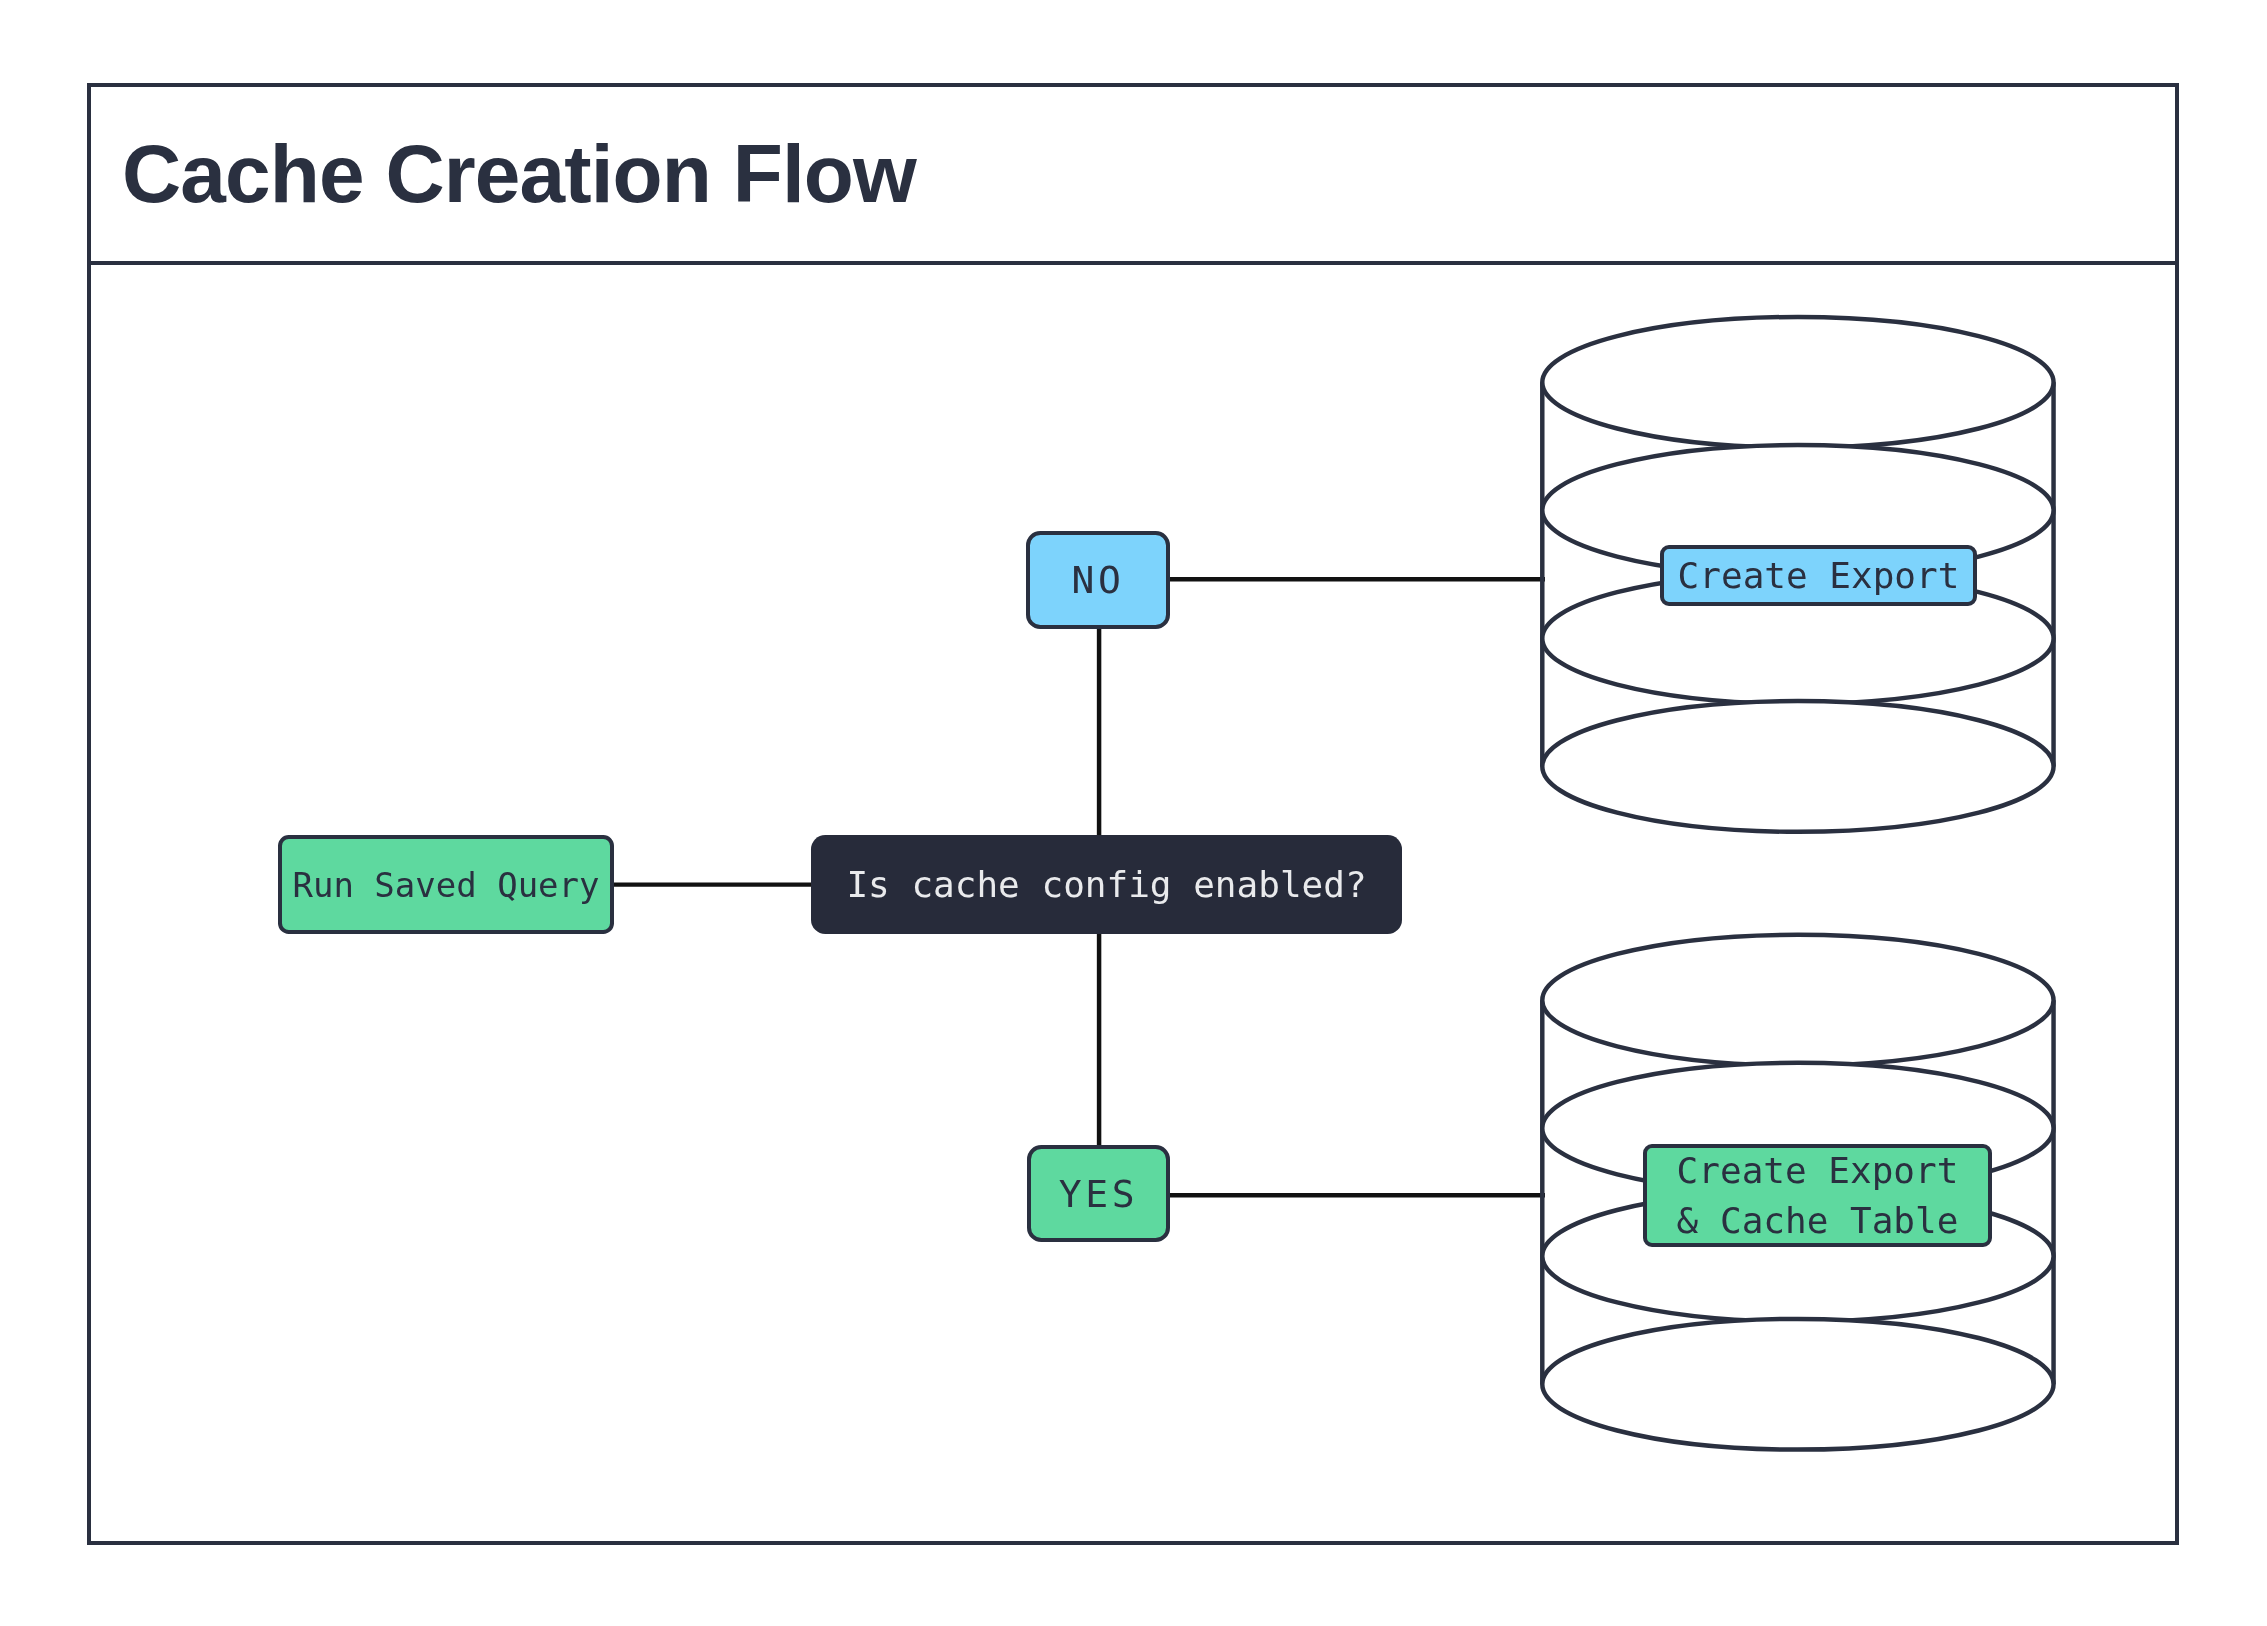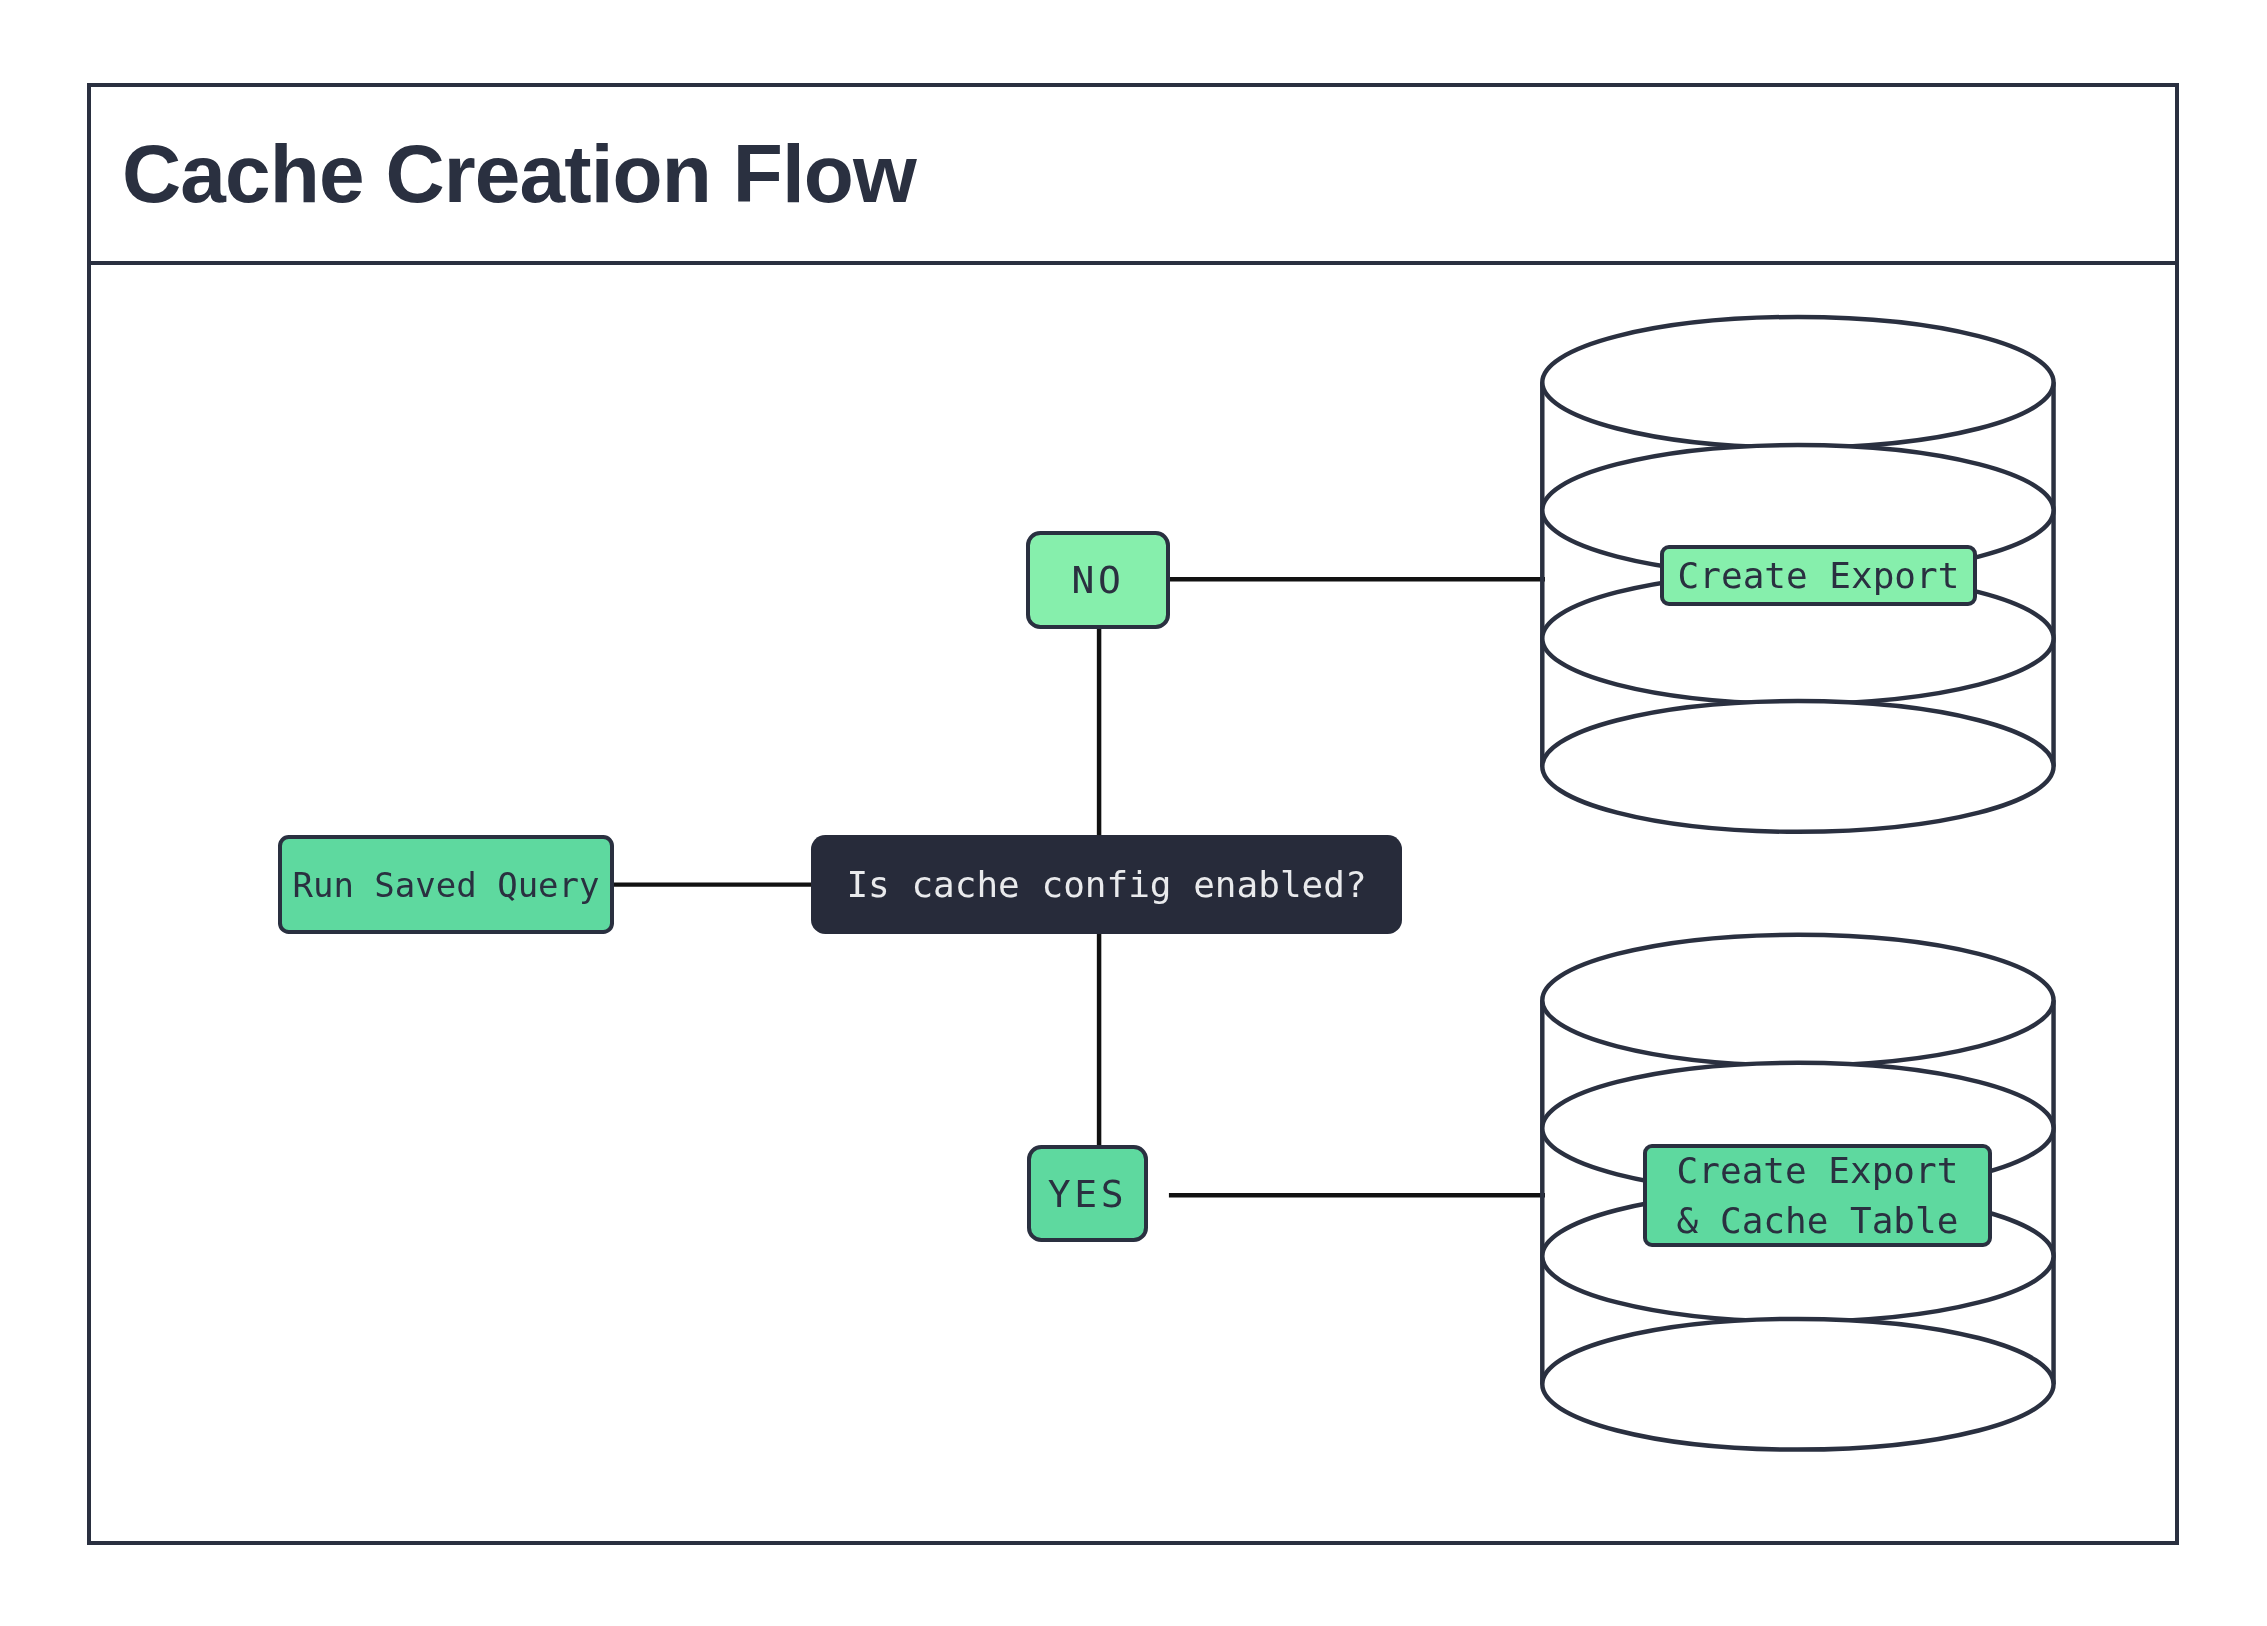--- a/index.html
+++ b/index.html
@@ -45,21 +45,21 @@
   }
   .connector{stroke:var(--connector);stroke-width:5;}
   .cyl-side{stroke:var(--ink);stroke-width:5;}
   .cyl-disk{fill:#ffffff;stroke:var(--ink);stroke-width:5;}
   
   .node{
     position:absolute;z-index:2;
     display:flex;align-items:center;justify-content:center;
     text-align:center;
     color:var(--ink);
-    background:#86efac;
+    background:#7dd3fc;
     border:4.5px solid var(--ink);
     border-radius:12.5px;
     font-family:"DejaVu Sans Mono",monospace;
   }
   #node-start{
     left:278px;top:835px;width:336px;height:99px;
     background:var(--green);
     font-size:34px;border-radius:10.7px;
   }
   #node-decision{
@@ -67,21 +67,21 @@
     background:var(--decision-fill);
     border:none;border-radius:14.3px;
     color:var(--decision-text);
     font-size:36px;
   }
   #node-no{
     left:1026px;top:531px;width:144px;height:98px;
     font-size:38px;letter-spacing:3.6px;border-radius:14.3px;
   }
   #node-yes{
-    left:1027px;top:1145px;width:121px;height:97px;
+    left:1027px;top:1145px;width:143px;height:97px;
     background:var(--green);
     font-size:38px;letter-spacing:3.6px;border-radius:14.3px;
   }
   #label-export{
     left:1660px;top:545px;width:317px;height:61px;
     font-size:36px;border-radius:9px;border-width:4.5px;
   }
   #label-export-cache{
     left:1643px;top:1144px;width:349px;height:103px;
     background:var(--green);

